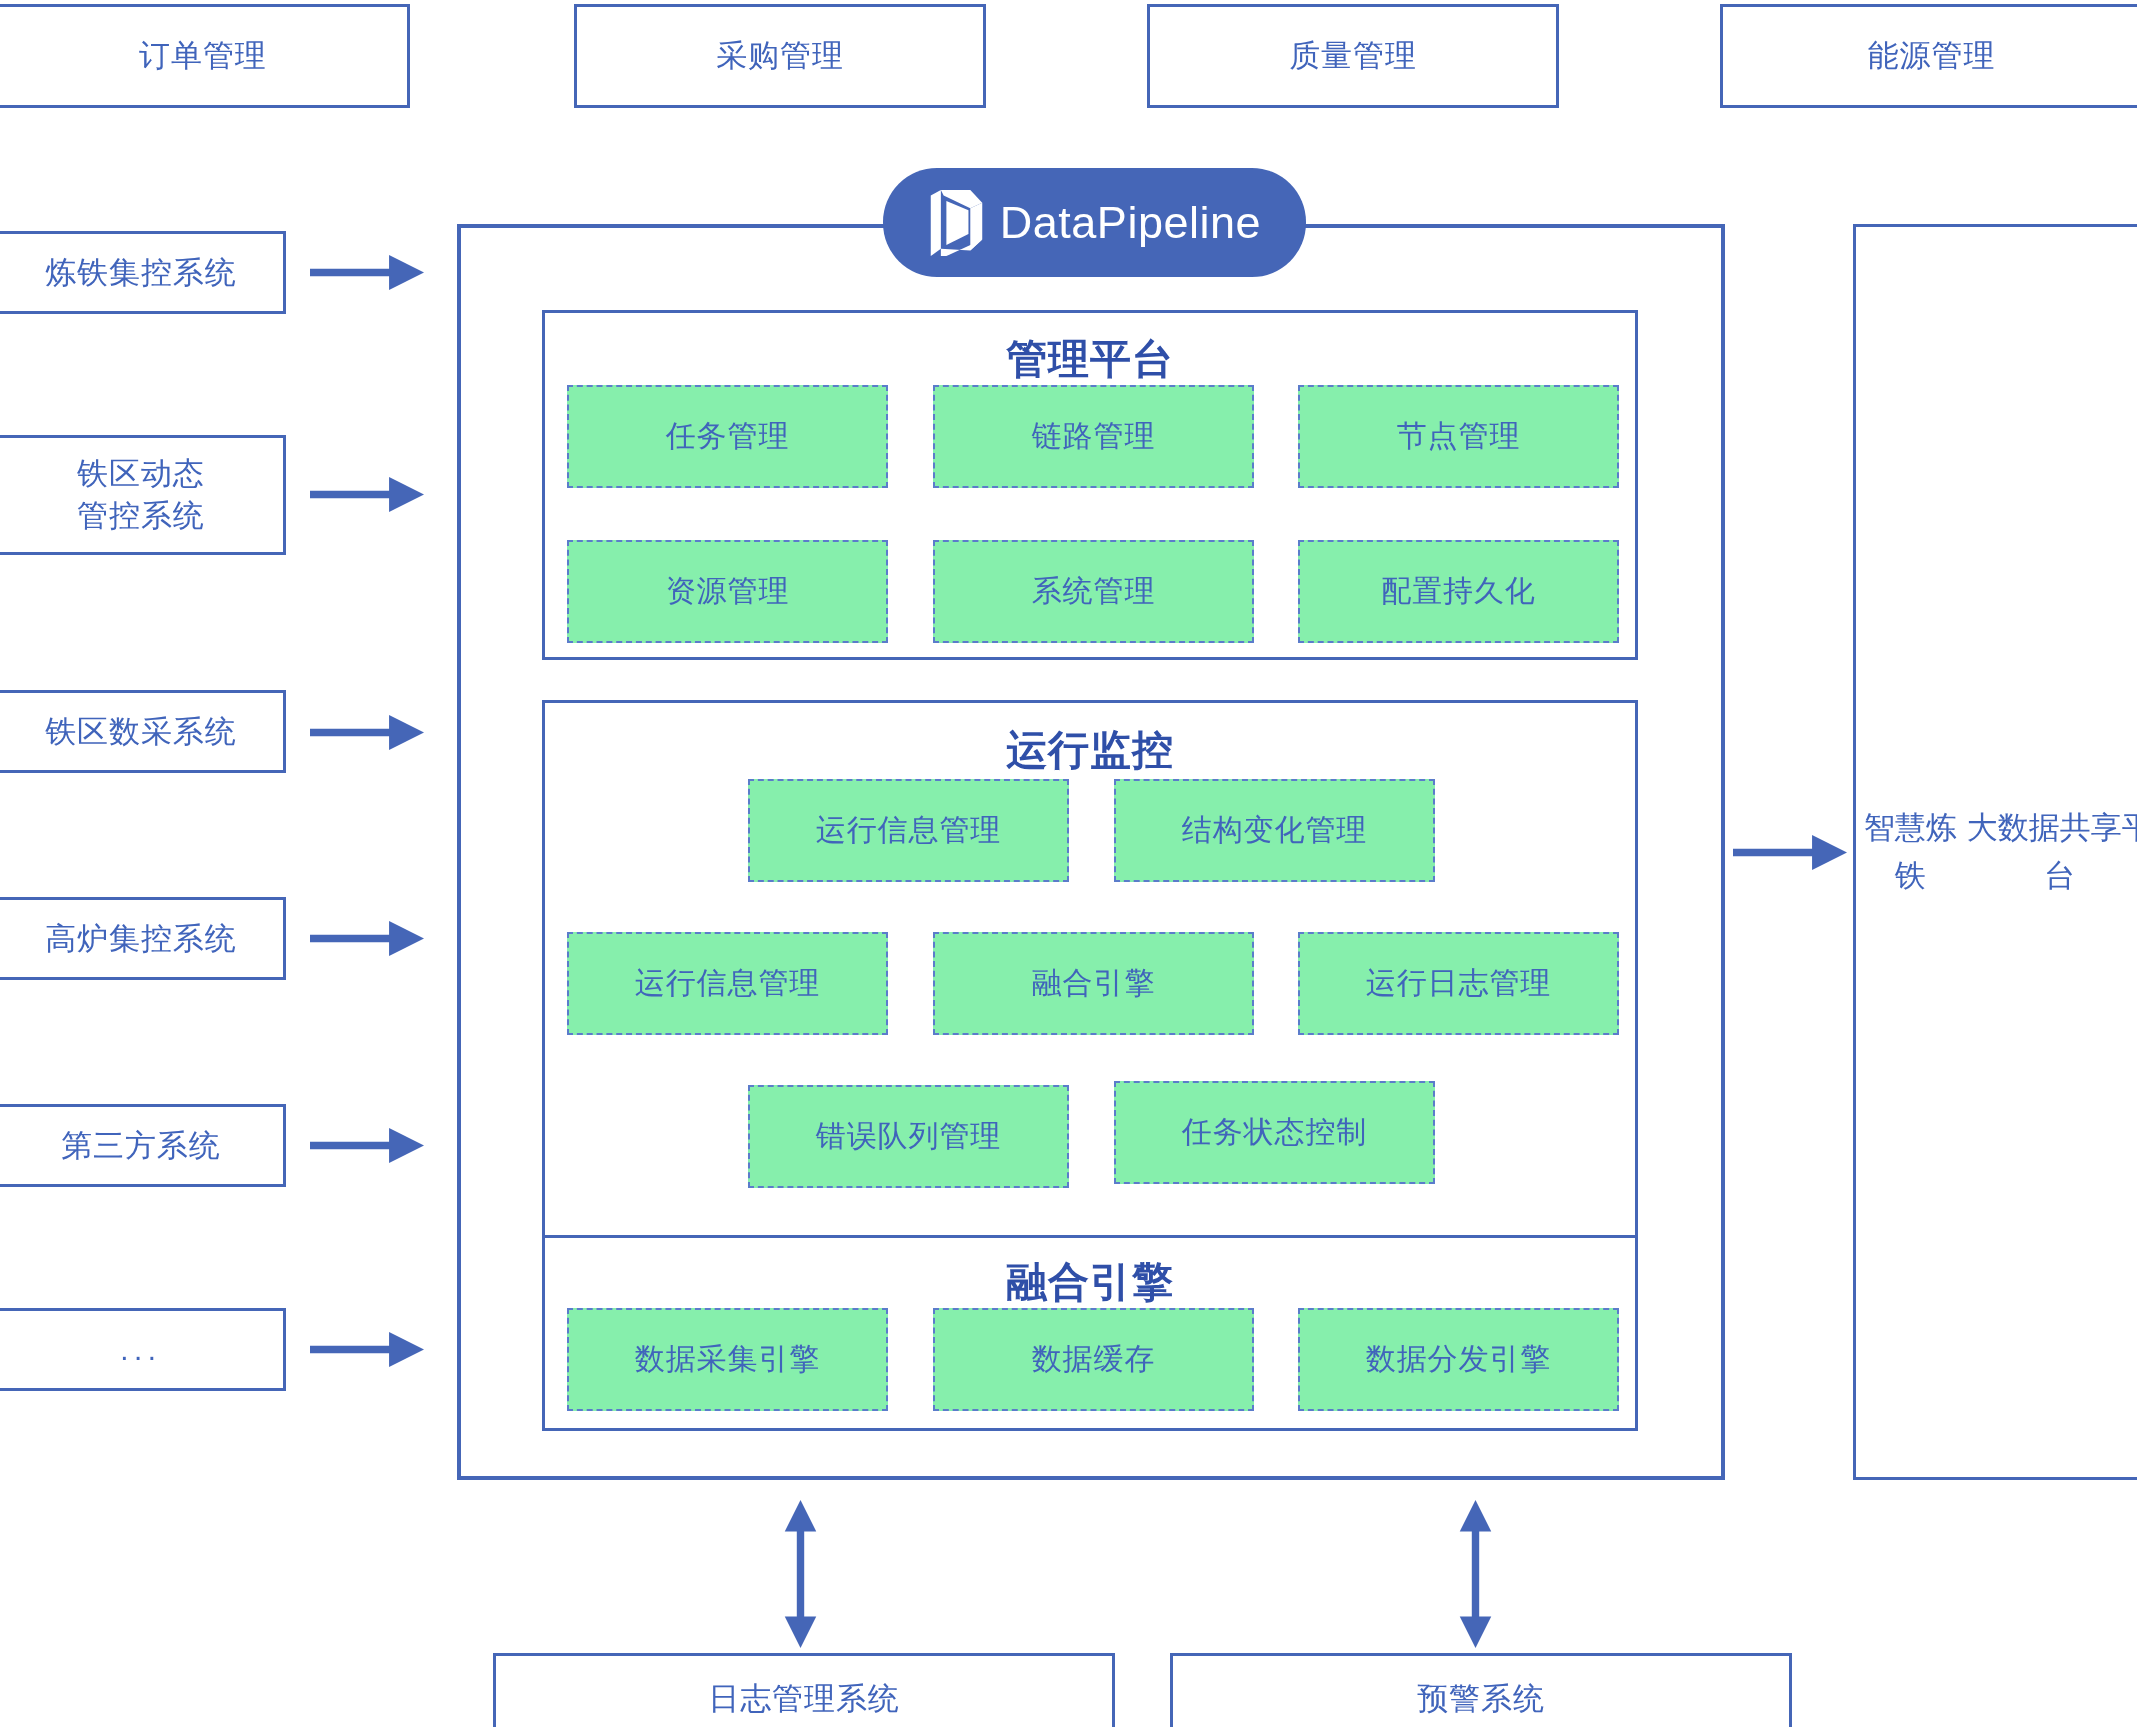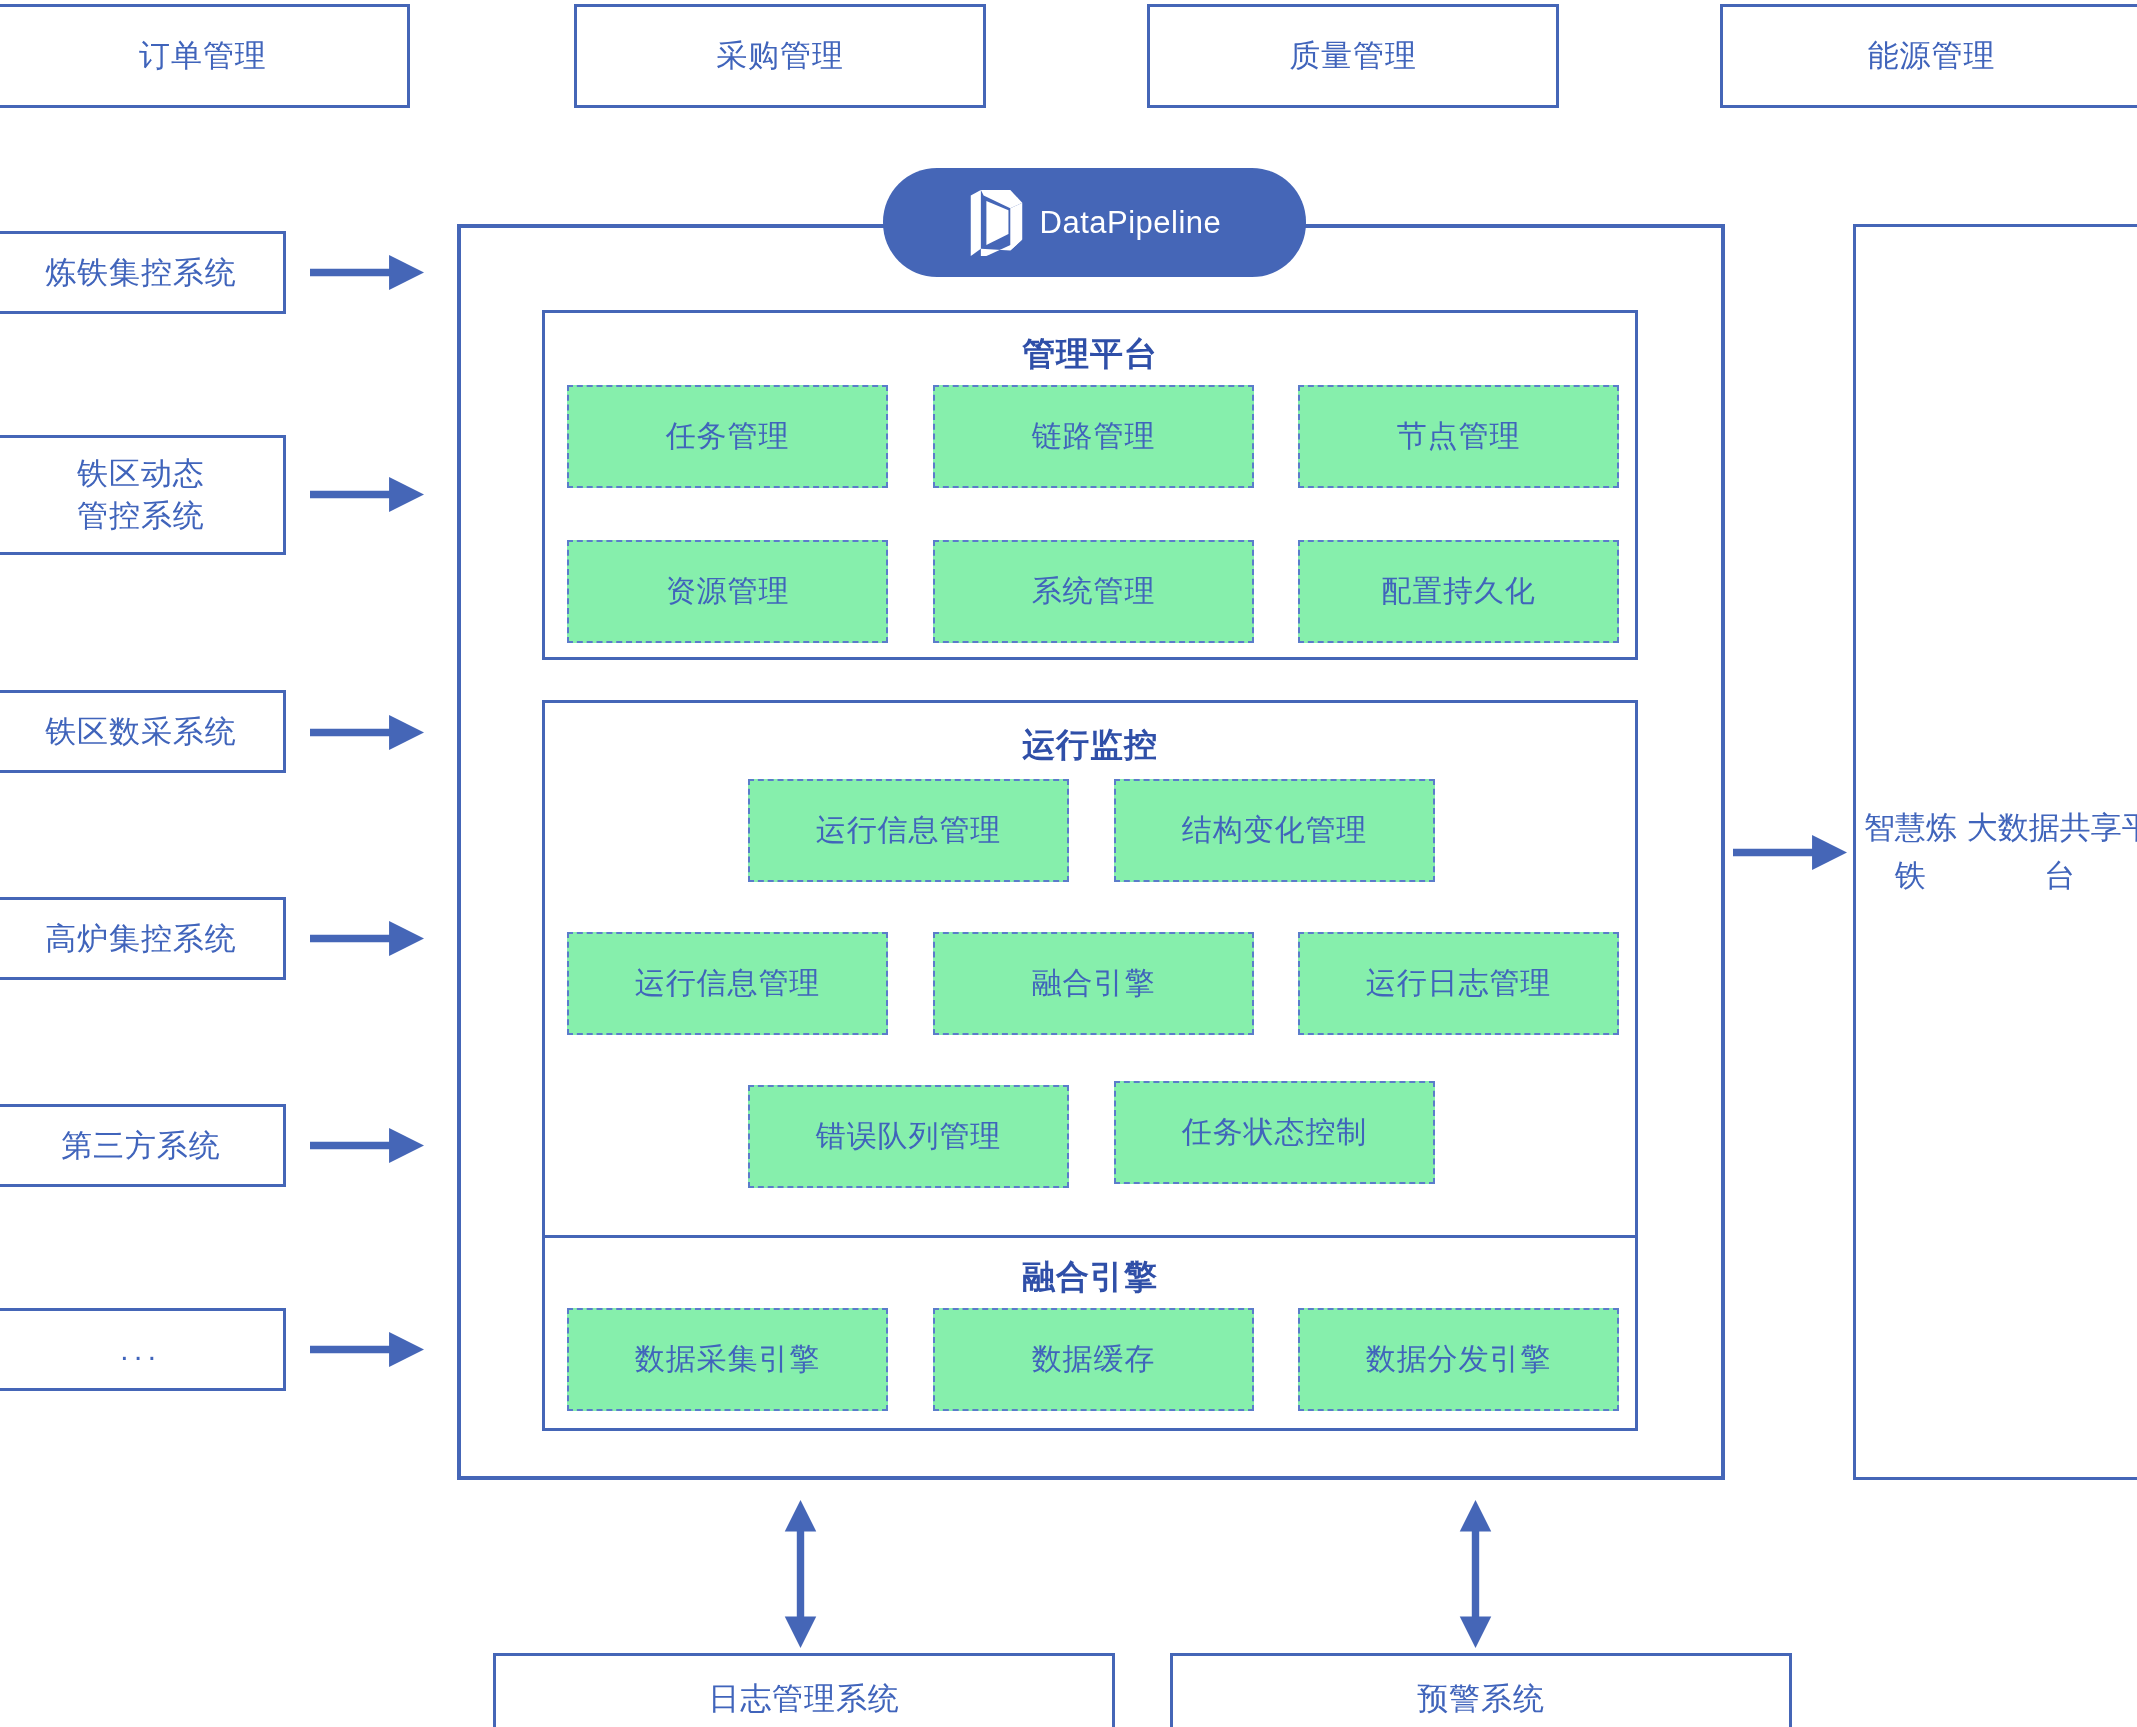--- a/index.html
+++ b/index.html
@@ -62,21 +62,21 @@
     border: 3.7px solid #4566b7;
     background: #ffffff;
   }
   .section-title {
     position: absolute;
     left: 0;
     width: 100%;
     text-align: center;
     color: #2f4fa8;
     font-weight: bold;
-    font-size: 33px;
+    font-size: 41px;
     letter-spacing: 0.9px;
   }
 
   
   .tile {
     position: absolute;
     box-sizing: border-box;
     border: 2.8px dashed #5b7ccb;
     background: #86efac;
     display: flex;
@@ -123,21 +123,21 @@
     z-index: 40;
   }
   #logo-pill .logo-mark {
     width: 57px;
     height: 70px;
     flex: 0 0 auto;
     display: block;
   }
   #logo-pill .logo-text {
     color: #ffffff;
-    font-size: 31px;
+    font-size: 45px;
     letter-spacing: 0.5px;
     font-weight: 400;
   }
 
   
   .arrow-right {
     position: absolute;
     height: 41px;
     pointer-events: none;
   }

